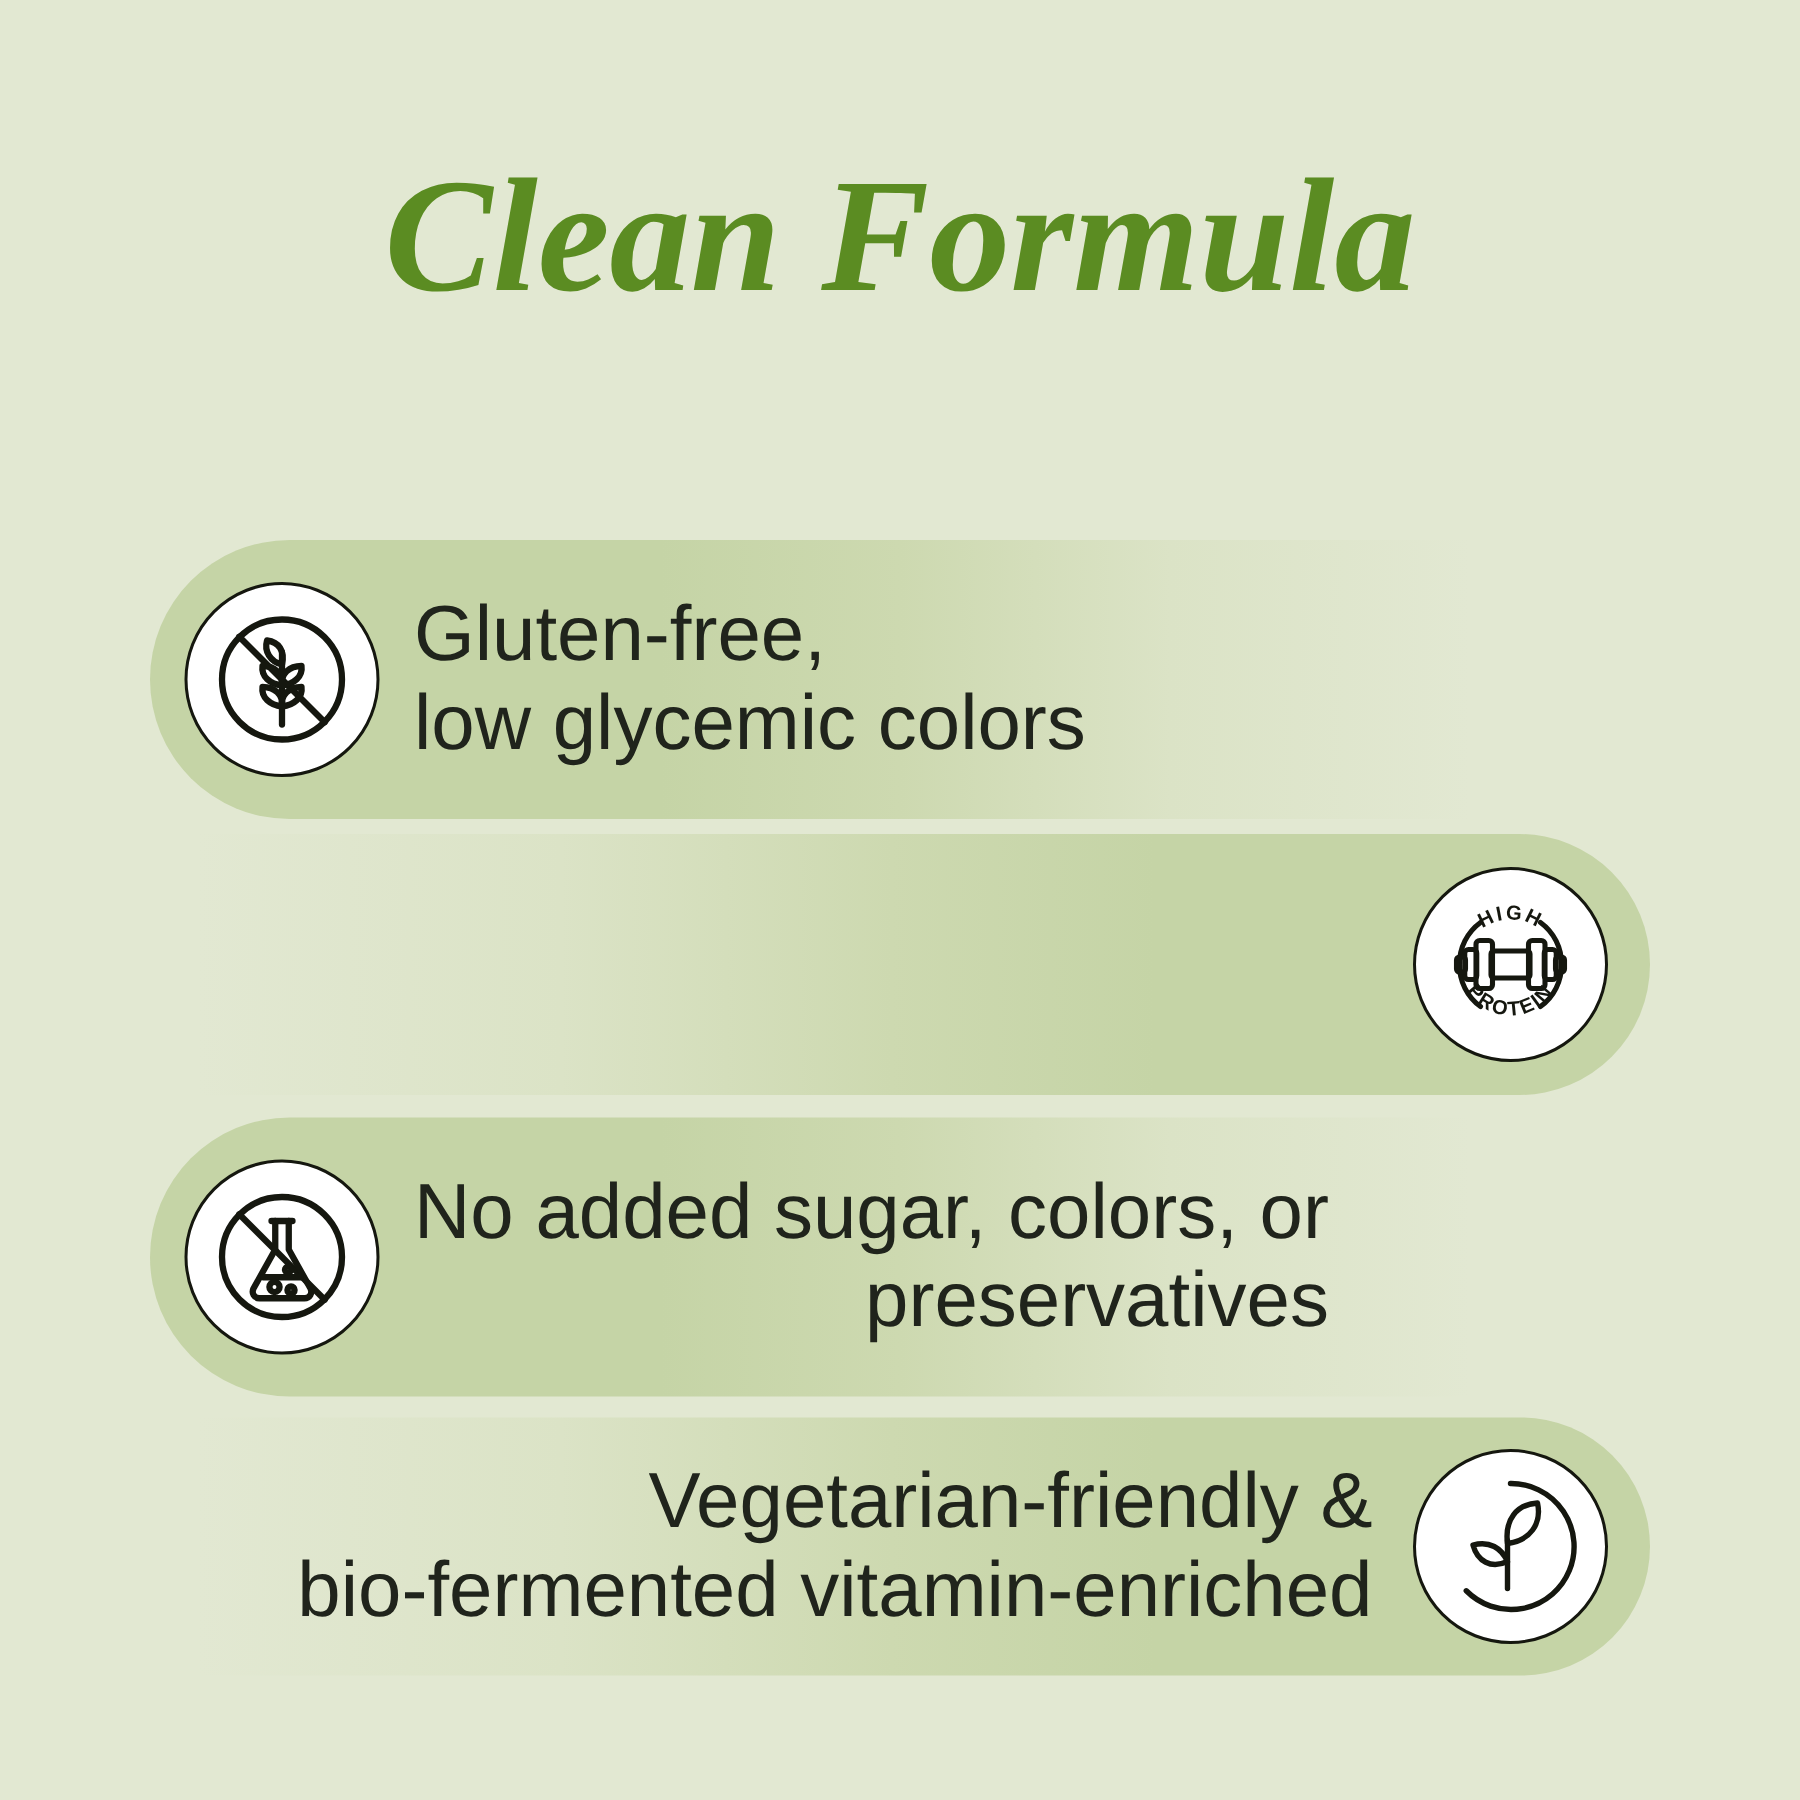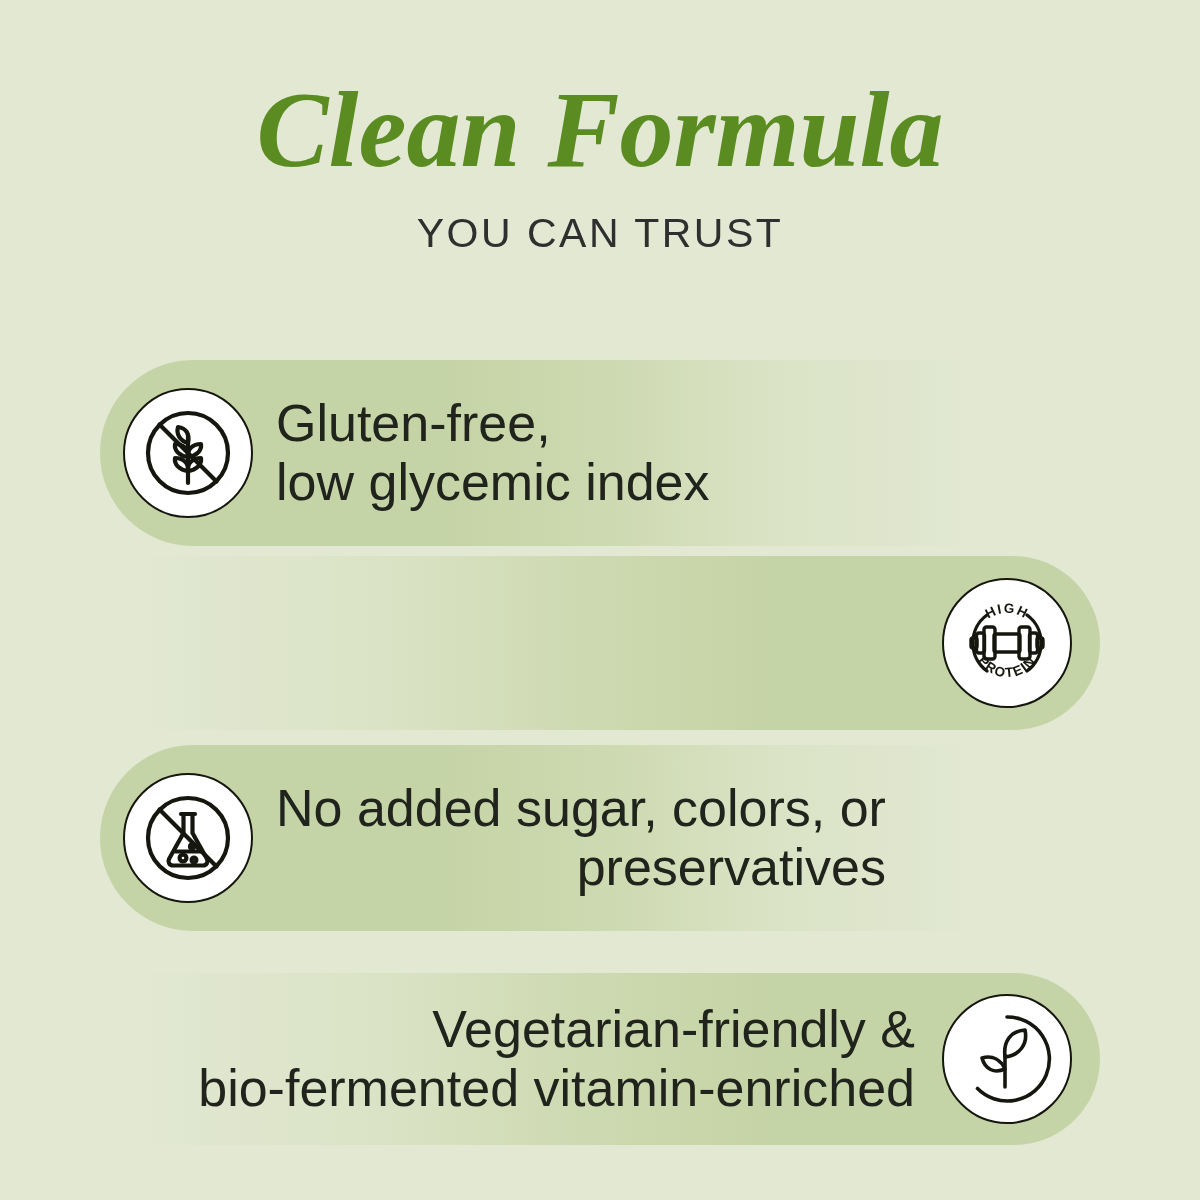--- a/index.html
+++ b/index.html
@@ -14,21 +14,21 @@
     background: #e2e8d2;
     font-family: "Liberation Sans", sans-serif;
     position: relative;
   }
 
   
   .header {
     position: absolute;
     top: 0; left: 0;
     width: 1200px;
-    padding-top: 76px;
+    padding-top: 104px;
     text-align: center;
   }
 
   .title {
     font-family: "Liberation Serif", "DejaVu Serif", serif;
     font-style: italic;
     font-weight: 700;
     font-size: 108px;
     line-height: 1.0;
     color: #5b8c22;
@@ -115,30 +115,29 @@
   #row-1 .row-text  { margin-left: 176px; text-align: left; }
 
   #row-2 { left: 0px;    top: 556px; width: 1100px; height: 174px; }
   #row-2 .badge     { right: 28px; top: 22px; }
   #row-2 .row-text  { margin-left: 290px; text-align: left; }
 
   #row-3 { left: 100px;  top: 745px; width: 1000px; height: 186px; }
   #row-3 .badge     { left: 23px; top: 28px; }
   #row-3 .row-text  { margin-left: 176px; text-align: right; }
 
-  #row-4 { left: 0px;    top: 973px; width: 1100px; height: 172px; }
+  #row-4 { left: 0px;    top: 945px; width: 1100px; height: 172px; }
   #row-4 .badge     { right: 28px; top: 21px; }
   #row-4 .row-text  { width: 855px; margin-left: 60px; text-align: right; }
 </style>
 </head>
 <body>
 
 <div class="header">
   <div class="title">Clean Formula</div>
-  <div class="subtitle">YOU CAN TRUST</div>
 </div>
 
 <div class="rows">
 
   <div class="row" id="row-1">
     <div class="pill fade-right"></div>
 
     <div class="badge">
       <svg width="104" height="104" viewBox="0 0 104 104" fill="none" stroke="#15170f" stroke-width="4.2" stroke-linecap="round" stroke-linejoin="round">
         <circle cx="52" cy="52" r="40"></circle>
@@ -147,21 +146,21 @@
         <line x1="52" y1="82" x2="52" y2="34"></line>
         <path d="M52 42 C44 40 40 33 42 26 C50 27 54 33 52 42 Z"></path>
         <path d="M52 56 C44 55 38 50 39 43 C47 43 53 48 52 56 Z"></path>
         <path d="M52 56 C60 55 66 50 65 43 C57 43 51 48 52 56 Z"></path>
         <path d="M52 70 C44 69 38 64 39 57 C47 57 53 62 52 70 Z"></path>
         <path d="M52 70 C60 69 66 64 65 57 C57 57 51 62 52 70 Z"></path>
       </svg>
     </div>
 
     <div class="row-text">Gluten-free,
-low glycemic index</div>
+low glycemic colors</div>
   </div>
 
   <div class="row" id="row-2">
     <div class="pill fade-left"></div>
 
     <div class="badge">
       <svg width="112" height="112" viewBox="0 0 112 112" fill="none" stroke="#15170f" stroke-width="3.4" stroke-linecap="round" stroke-linejoin="round">
 
         <path d="M22 56 A34 34 0 0 1 36 28"></path>
         <path d="M76 28 A34 34 0 0 1 90 56"></path>

